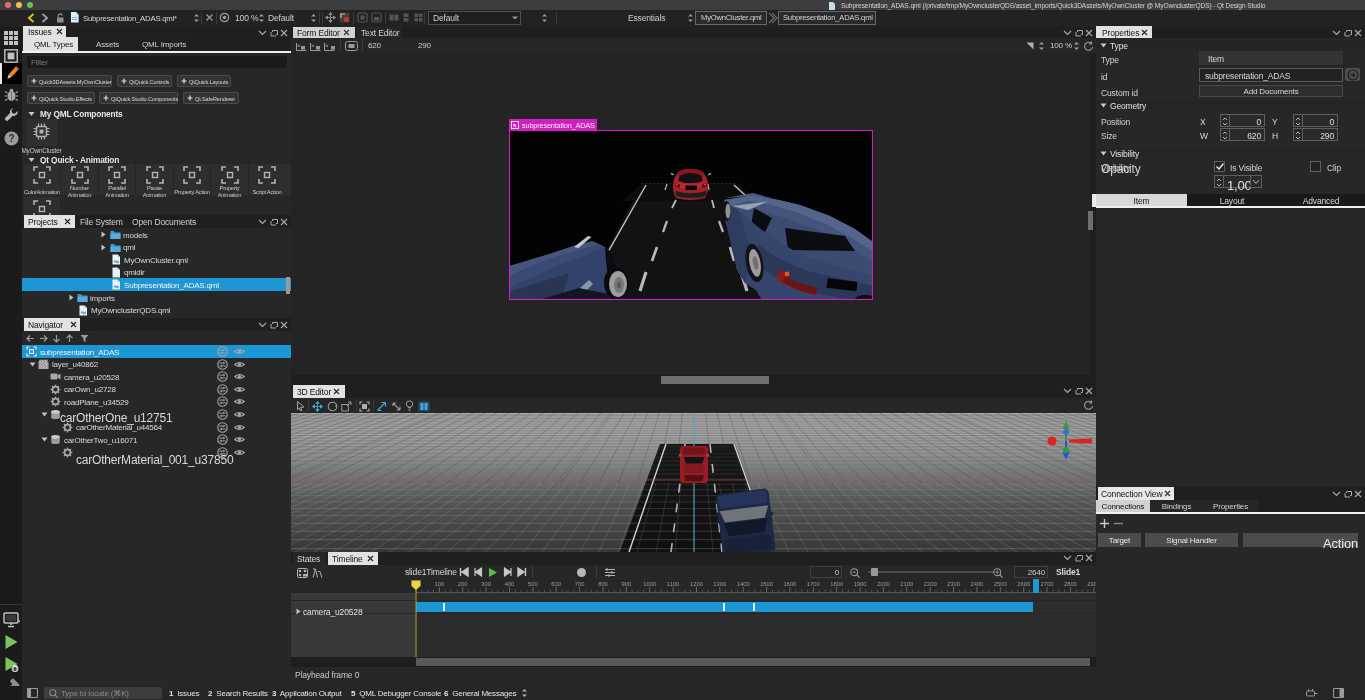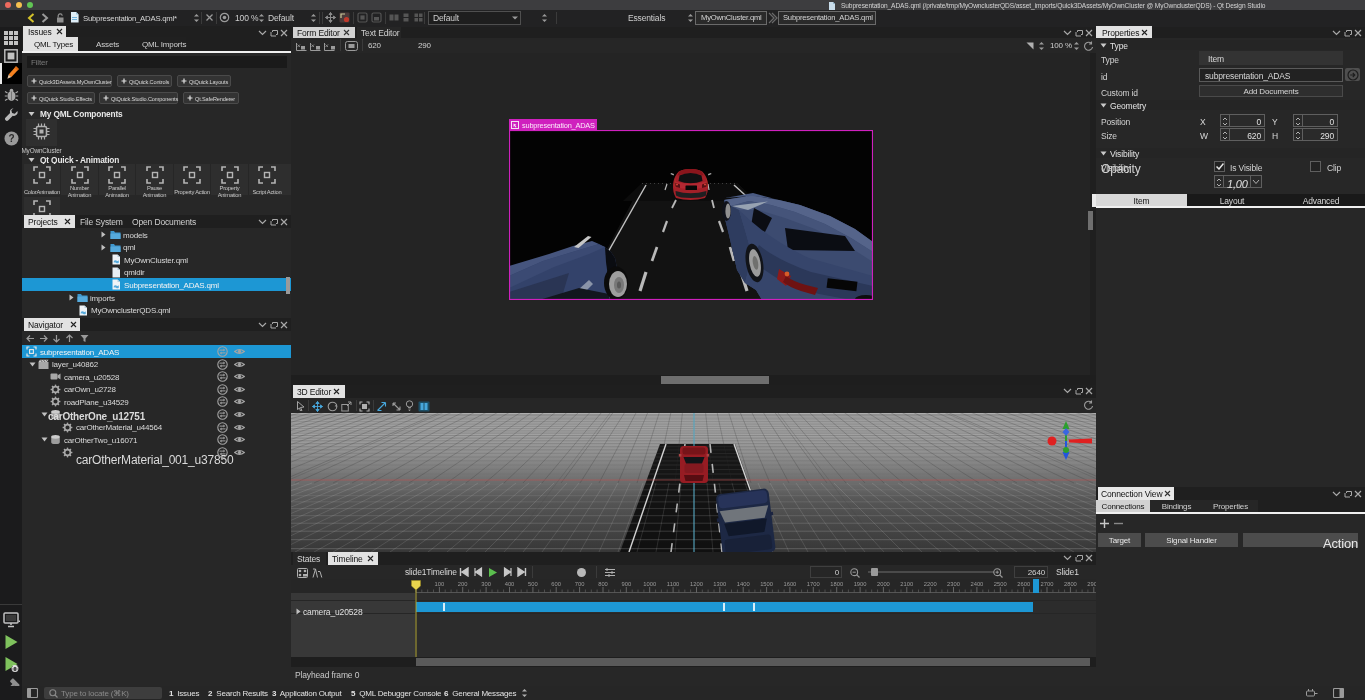--- a/index.html
+++ b/index.html
@@ -497,21 +497,21 @@
     <path d="M0.6 4.5 Q5.5 0.6 10.4 4.5 Q5.5 8.4 0.6 4.5z" fill="none" stroke="#a4a4a4" stroke-width="1.1"></path>
     <circle cx="5.5" cy="4.5" r="1.7" fill="#a4a4a4"></circle>
   </svg>
 <svg class="abs" style="left:41px;top:412.0000000000001px;" width="7" height="5" viewBox="0 0 7 5">
     <path d="M0.5 0.5 L6.5 0.5 L3.5 4.5z" fill="#c0c0c0"></path>
   </svg>
 <svg class="abs" style="left:50px;top:409.0000000000001px;" width="11" height="11" viewBox="0 0 11 11">
     <path d="M1.2 2.8 v5.4 a4.3 1.9 0 0 0 8.6 0 v-5.4z" fill="#9c9c9c"></path>
     <ellipse cx="5.5" cy="2.8" rx="4.3" ry="1.9" fill="#cccccc"></ellipse>
   </svg>
-<div class="abs txt" style="left:48px;top:410.5000000000001px;font-size:10px;letter-spacing:-0.2px;color:#dadada;font-weight:bold;">carOtherOne_u12751</div>
+<div class="abs txt" style="left:60px;top:410.5000000000001px;font-size:12px;letter-spacing:-0.2px;color:#dadada;">carOtherOne_u12751</div>
 <svg class="abs" style="left:217px;top:409.0000000000001px;" width="11" height="11" viewBox="0 0 11 11">
     <circle cx="5.5" cy="5.5" r="4.7" fill="none" stroke="#a4a4a4" stroke-width="1.1"></circle>
     <path d="M2.5 4.1 h4.2" stroke="#a4a4a4" stroke-width="1"></path>
     <path d="M6.4 2.6 L8.3 4.1 L6.4 5.6z" fill="#a4a4a4"></path>
     <path d="M8.5 6.9 h-4.2" stroke="#a4a4a4" stroke-width="1"></path>
     <path d="M4.6 5.4 L2.7 6.9 L4.6 8.4z" fill="#a4a4a4"></path>
   </svg>
 <svg class="abs" style="left:234px;top:410.0000000000001px;" width="11" height="9" viewBox="0 0 11 9">
     <path d="M0.6 4.5 Q5.5 0.6 10.4 4.5 Q5.5 8.4 0.6 4.5z" fill="none" stroke="#a4a4a4" stroke-width="1.1"></path>
     <circle cx="5.5" cy="4.5" r="1.7" fill="#a4a4a4"></circle>
@@ -1152,21 +1152,21 @@
   </svg>
 <div class="abs" style="left:868px;top:571px;width:126px;height:2px;background:#4a4a4a;"></div>
 <div class="abs" style="left:871px;top:568px;width:7px;height:8px;background:#9a9a9a;border-radius:1px;"></div>
 <svg class="abs" style="left:993px;top:568px;" width="10" height="10" viewBox="0 0 10 10">
     <circle cx="4.2" cy="4.2" r="3.4" fill="none" stroke="#9a9a9a" stroke-width="1.1"></circle>
     <path d="M6.8 6.8 L9.5 9.5" stroke="#9a9a9a" stroke-width="1.2"></path>
     <path d="M2.6 4.2 h3.2 M4.2 2.6 v3.2" stroke="#9a9a9a" stroke-width="1"></path>
   </svg>
 <div class="abs" style="left:1014px;top:566px;width:34px;height:12px;background:#262626;border:1px solid #3f3f3f;"></div>
 <div class="abs txt" style="left:1016px;top:568px;width:29px;text-align:right;font-size:8px;color:#d0d0d0;">2640</div>
-<div class="abs txt" style="left:1056px;top:567px;font-size:8.5px;color:#d8d8d8;">Slide1</div>
+<div class="abs txt" style="left:1056px;top:567px;font-size:8.5px;color:#d8d8d8;font-weight:bold;">Slide1</div>
 <div class="abs" style="left:291px;top:579px;width:805px;height:14px;background:#262626;"></div>
 <svg class="abs" style="left:291px;top:579px;" width="805" height="14" viewBox="0 0 805 14">
     <line x1="125.0" y1="13.5" x2="805" y2="13.5" stroke="#555" stroke-width="1"></line>
     <line x1="125.0" y1="8" x2="125.0" y2="13.5" stroke="#777" stroke-width="0.8"></line>
     <line x1="130.8" y1="10.5" x2="130.8" y2="13.5" stroke="#606060" stroke-width="0.7"></line>
     <line x1="136.7" y1="10.5" x2="136.7" y2="13.5" stroke="#606060" stroke-width="0.7"></line>
     <line x1="142.5" y1="10.5" x2="142.5" y2="13.5" stroke="#606060" stroke-width="0.7"></line>
     <line x1="148.4" y1="8" x2="148.4" y2="13.5" stroke="#777" stroke-width="0.8"></line>
     <text x="148.4" y="7" font-size="5.8" fill="#9a9a9a" text-anchor="middle" font-family="Liberation Sans">100</text>
     <line x1="154.2" y1="10.5" x2="154.2" y2="13.5" stroke="#606060" stroke-width="0.7"></line>
@@ -1412,21 +1412,21 @@
   </svg>
 <div class="abs txt" style="left:1230px;top:163px;font-size:8.5px;color:#d2d2d2;">Is Visible</div>
 <div class="abs" style="left:1310px;top:161px;width:11px;height:11px;background:#222;border:1px solid #5f5f5f;"></div>
 <div class="abs txt" style="left:1327px;top:163px;font-size:8.5px;color:#d2d2d2;">Clip</div>
 <div class="abs txt" style="left:1101px;top:162px;font-size:12px;color:#d2d2d2;">Opacity</div>
 <div class="abs" style="left:1214px;top:175px;width:9px;height:13px;background:#2a2a2a;border:1px solid #5f5f5f;border-right:none;"></div>
 <svg class="abs" style="left:1215.5px;top:177.5px;" width="6" height="9" viewBox="0 0 6 9">
     <path d="M1 3 L3 1 L5 3 M1 6 L3 8 L5 6" stroke="#b0b0b0" stroke-width="1" fill="none"></path>
   </svg>
 <div class="abs" style="left:1223px;top:175px;width:27px;height:13px;background:#2a2a2a;border:1px solid #5f5f5f;border-right:none;"></div>
-<div class="abs txt" style="left:1227px;top:178px;font-size:11px;color:#e0e0e0;font-style:italic;">1,00</div>
+<div class="abs txt" style="left:1227px;top:178px;font-size:13px;color:#e0e0e0;">1,00</div>
 <div class="abs" style="left:1250px;top:175px;width:12px;height:13px;background:#2a2a2a;border:1px solid #5f5f5f;"></div>
 <svg class="abs" style="left:1252px;top:179px;" width="8" height="6" viewBox="0 0 8 6">
     <path d="M1 1 L4 4.5 L7 1" stroke="#b0b0b0" stroke-width="1" fill="none"></path>
   </svg>
 <div class="abs" style="left:1096px;top:194px;width:269px;height:12px;background:#191919;"></div>
 <div class="abs" style="left:1096px;top:194px;width:91px;height:12px;background:#d8d8d8;"></div>
 <div class="abs txt" style="left:1096px;top:196px;width:91px;text-align:center;font-size:8.5px;color:#111;">Item</div>
 <div class="abs txt" style="left:1187px;top:196px;width:90px;text-align:center;font-size:8.5px;color:#d8d8d8;">Layout</div>
 <div class="abs txt" style="left:1277px;top:196px;width:88px;text-align:center;font-size:8.5px;color:#d8d8d8;">Advanced</div>
 <div class="abs" style="left:1096px;top:206px;width:269px;height:2px;background:#f0f0f0;"></div>

